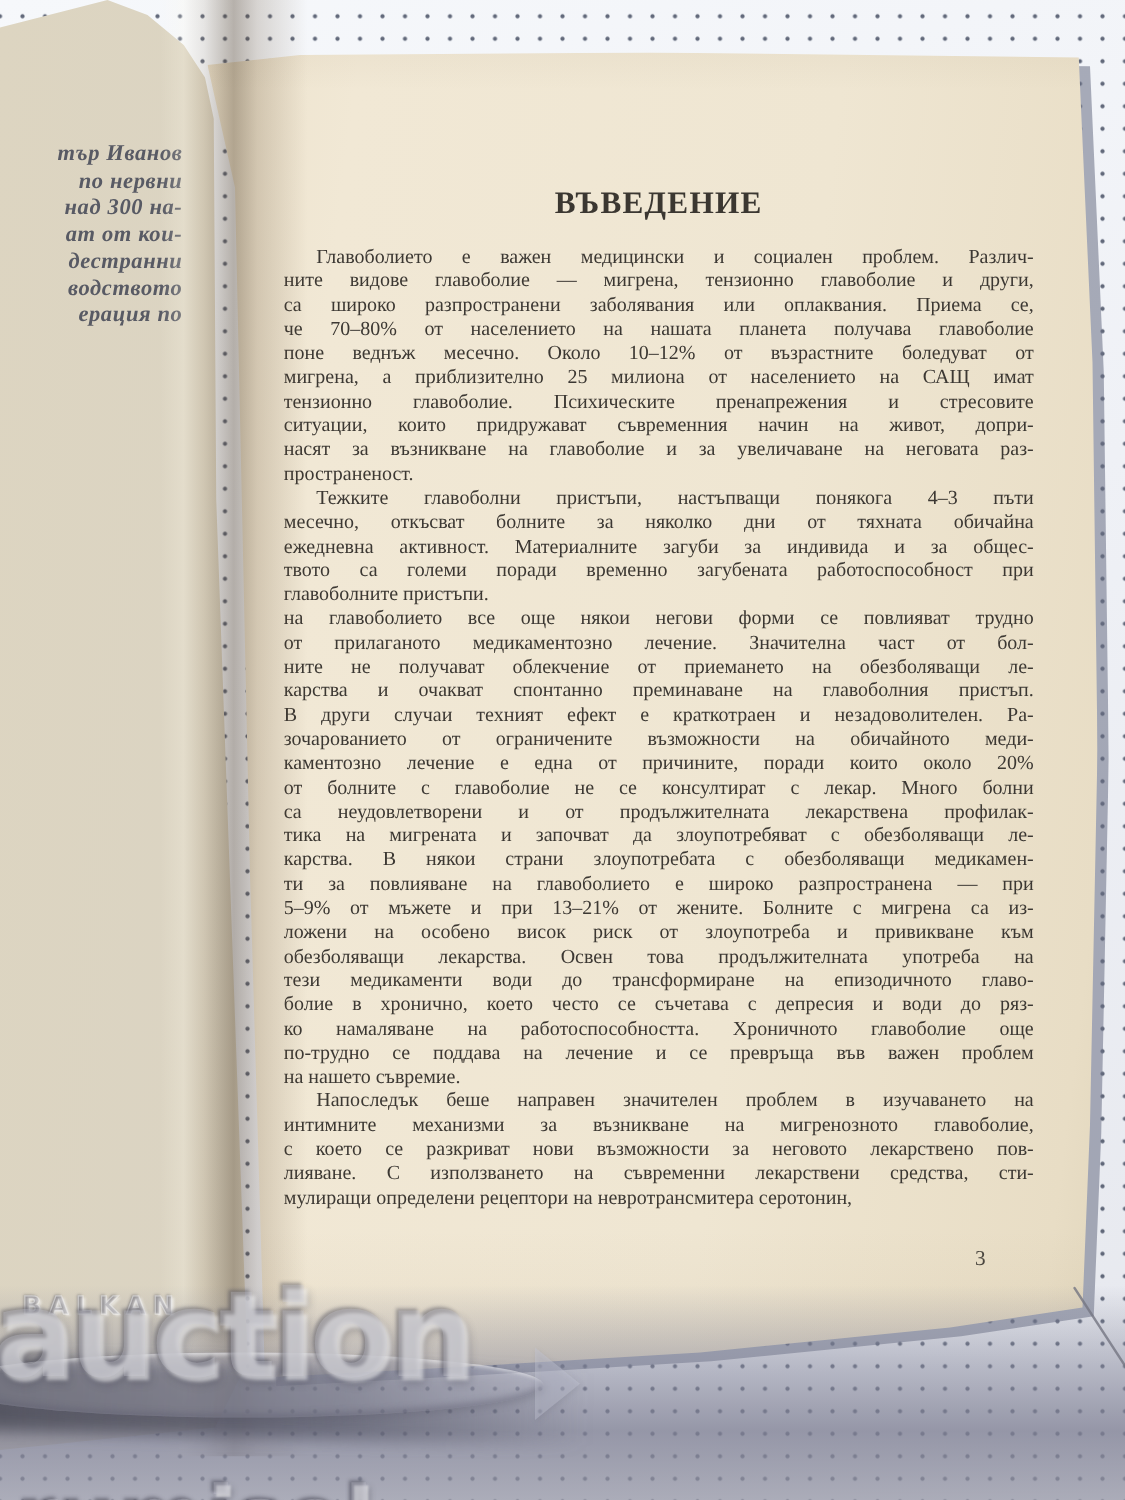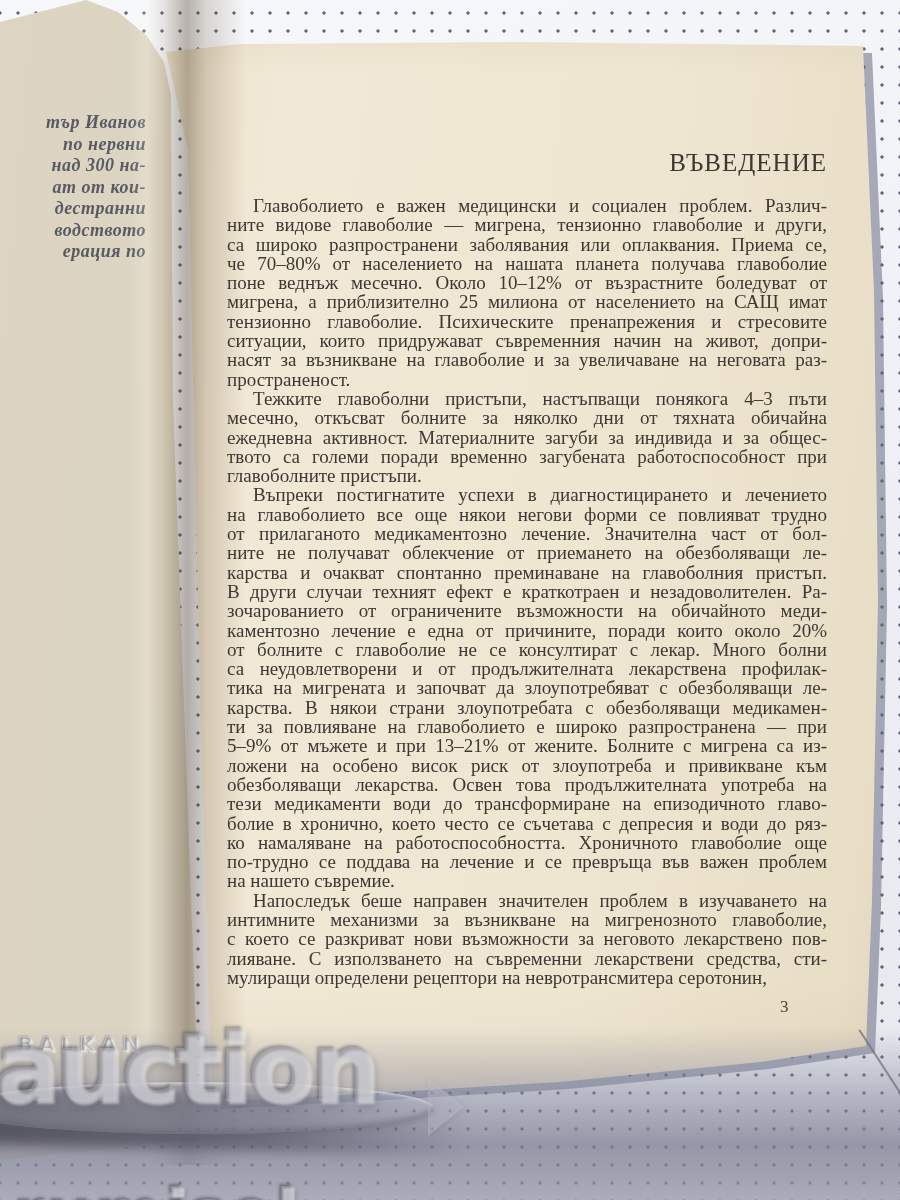--- a/index.html
+++ b/index.html
@@ -27,24 +27,24 @@
     font-style:italic;font-weight:600;font-size:18px;line-height:21.5px;
     color:#585a64;letter-spacing:0.5px;}
 
   
   .right-page{position:absolute;inset:0;
     background:
       linear-gradient(180deg,rgba(120,100,70,0.10) 0%,rgba(0,0,0,0) 6%,rgba(0,0,0,0) 82%,rgba(120,100,70,0.12) 98%),
       linear-gradient(97deg,#d8cdb0 0%,#eadfc8 7%,#f1e8d5 28%,#efe6d2 65%,#e8ddc5 92%,#ded3b9 100%);
     clip-path:polygon(166px 52px,240px 44px,520px 42px,863px 46px,874px 290px,878px 600px,872px 900px,866px 1046px,760px 1062px,560px 1082px,360px 1094px,212px 1102px,200px 700px,188px 150px);}
 
-  .page-title{position:absolute;left:227px;top:149px;width:600px;text-align:right;
-    font-weight:normal;font-size:25px;letter-spacing:1px;color:#3b3731;}
+  .page-title{position:absolute;left:227px;top:149px;width:600px;text-align:center;
+    font-weight:bold;font-size:25px;letter-spacing:1px;color:#3b3731;}
   .body-text{position:absolute;left:227px;top:196px;width:600px;
-    font-size:19px;line-height:19.3px;color:#3c3833;}
+    font-size:16px;line-height:19.3px;color:#3c3833;}
   .line{text-align:justify;text-align-last:justify;white-space:nowrap;}
   .line.first{text-indent:26px;}
   .line.last{text-align-last:left;white-space:normal;}
   .page-number{position:absolute;left:780px;top:997px;font-size:17px;color:#4a463f;}
 
   
   .gutter{position:absolute;left:128px;top:0;width:118px;height:1165px;
     background:linear-gradient(90deg,rgba(0,0,0,0) 0%,rgba(255,250,235,0.22) 16%,rgba(120,95,60,0.12) 30%,rgba(70,52,30,0.36) 50%,rgba(95,72,45,0.20) 66%,rgba(0,0,0,0) 100%);}
 
   
@@ -105,21 +105,20 @@
       <div class="line">мигрена, а приблизително 25 милиона от населението на САЩ имат</div>
       <div class="line">тензионно главоболие. Психическите пренапрежения и стресовите</div>
       <div class="line">ситуации, които придружават съвременния начин на живот, допри-</div>
       <div class="line">насят за възникване на главоболие и за увеличаване на неговата раз-</div>
       <div class="line last">пространеност.</div>
       <div class="line first">Тежките главоболни пристъпи, настъпващи понякога 4–3 пъти</div>
       <div class="line">месечно, откъсват болните за няколко дни от тяхната обичайна</div>
       <div class="line">ежедневна активност. Материалните загуби за индивида и за общес-</div>
       <div class="line">твото са големи поради временно загубената работоспособност при</div>
       <div class="line last">главоболните пристъпи.</div>
-      <div class="line first">Въпреки постигнатите успехи в диагностицирането и лечението</div>
       <div class="line">на главоболието все още някои негови форми се повлияват трудно</div>
       <div class="line">от прилаганото медикаментозно лечение. Значителна част от бол-</div>
       <div class="line">ните не получават облекчение от приемането на обезболяващи ле-</div>
       <div class="line">карства и очакват спонтанно преминаване на главоболния пристъп.</div>
       <div class="line">В други случаи техният ефект е краткотраен и незадоволителен. Ра-</div>
       <div class="line">зочарованието от ограничените възможности на обичайното меди-</div>
       <div class="line">каментозно лечение е една от причините, поради които около 20%</div>
       <div class="line">от болните с главоболие не се консултират с лекар. Много болни</div>
       <div class="line">са неудовлетворени и от продължителната лекарствена профилак-</div>
       <div class="line">тика на мигрената и започват да злоупотребяват с обезболяващи ле-</div>

